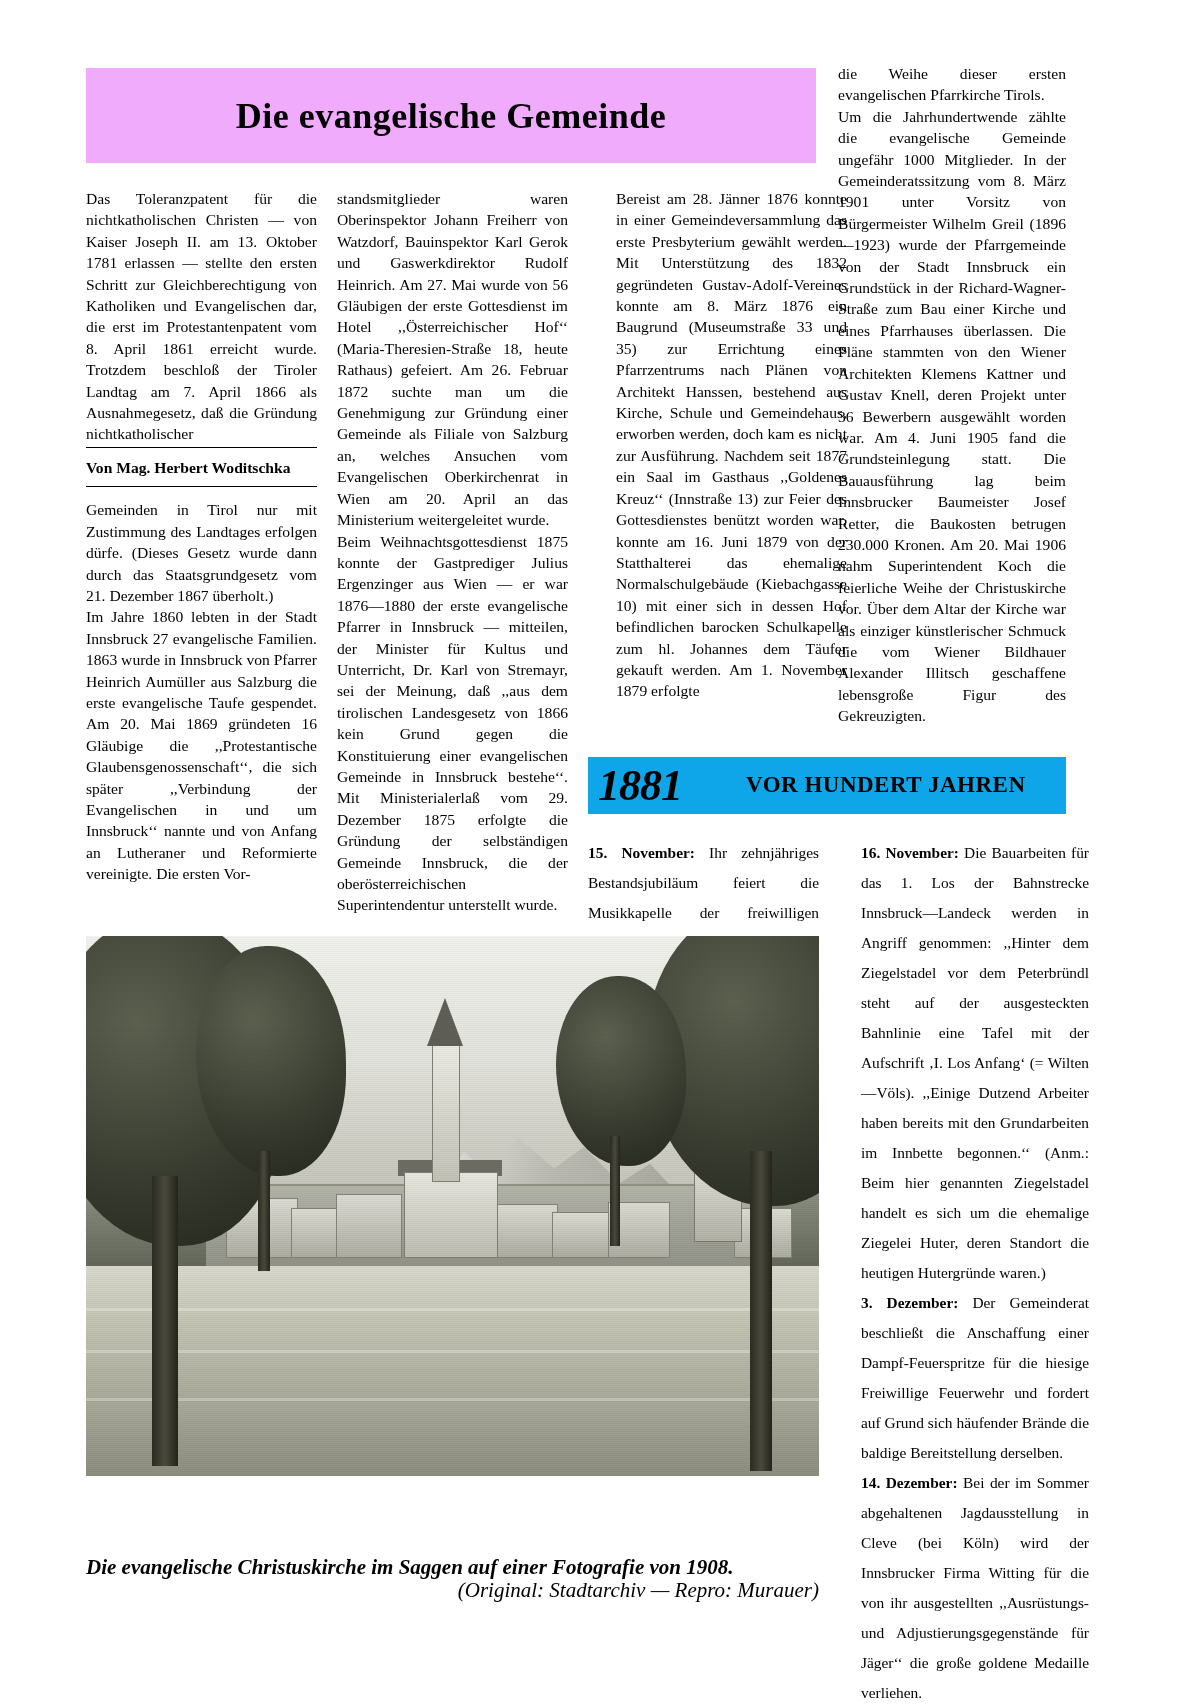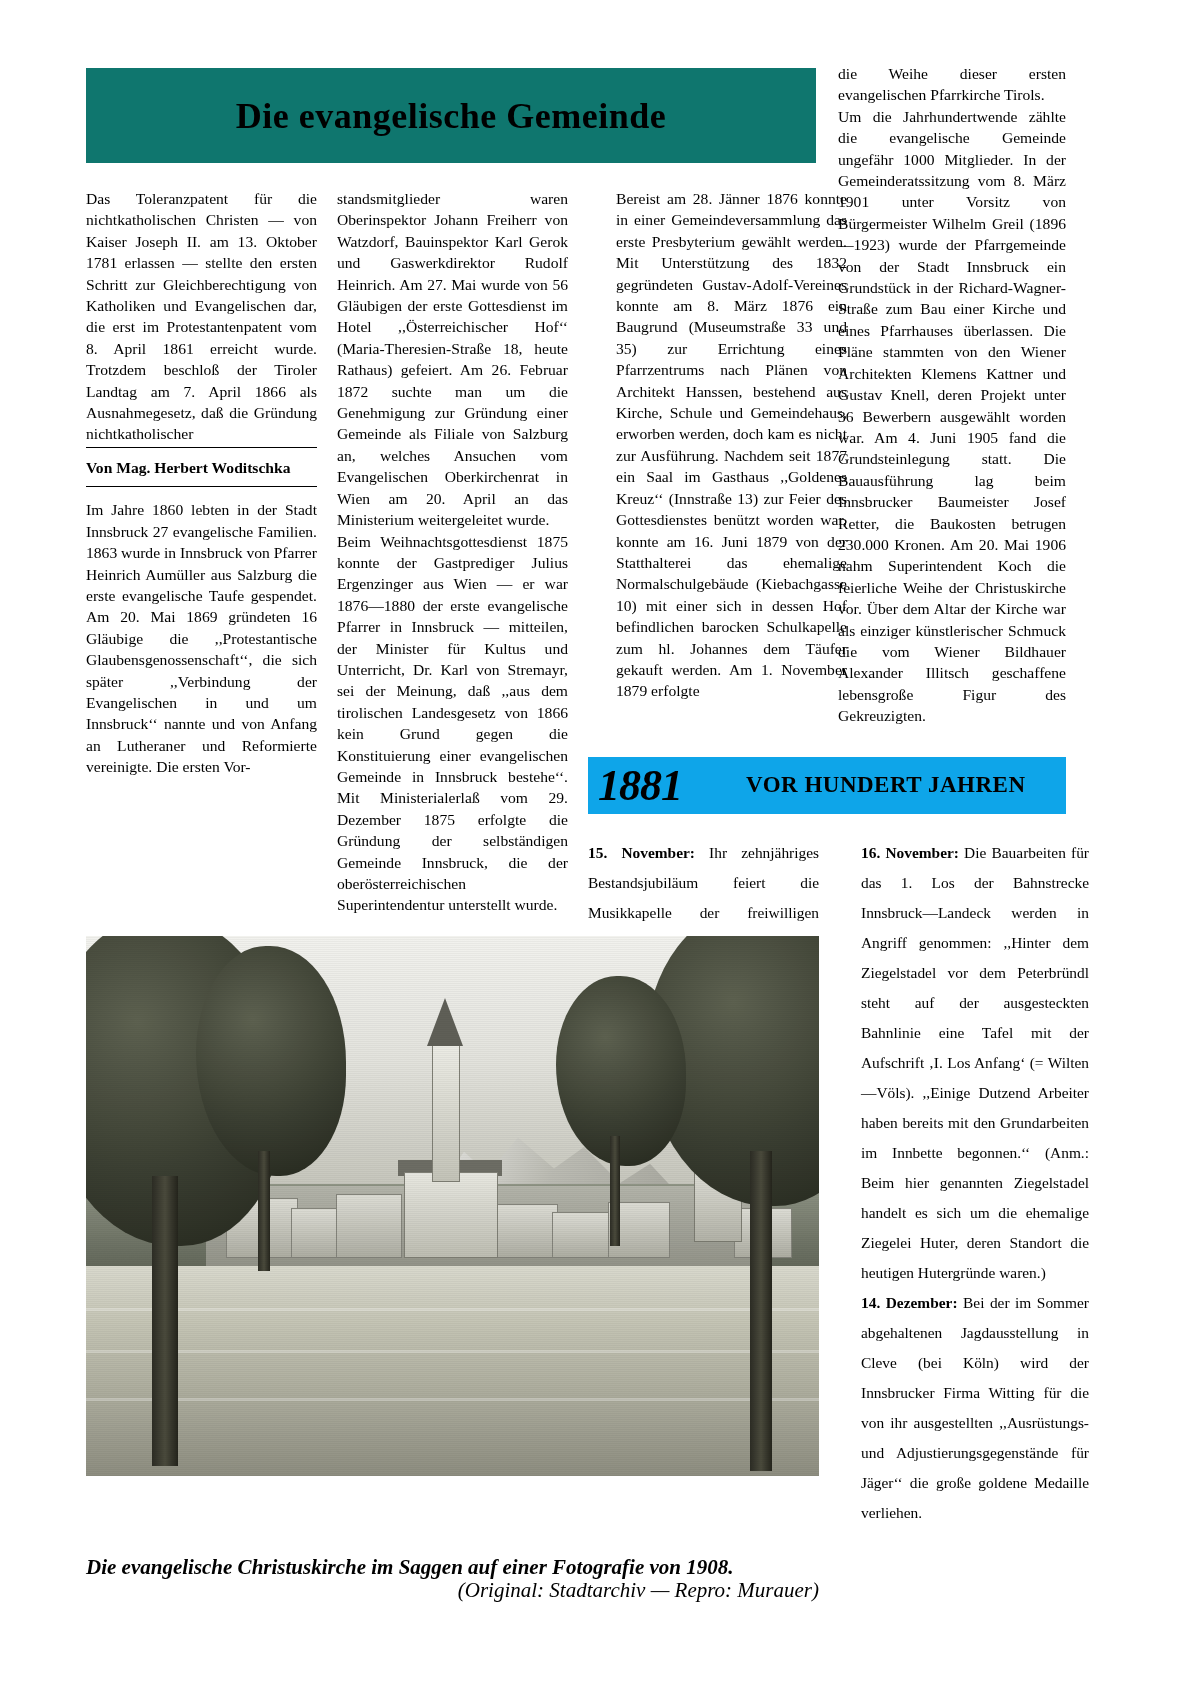--- a/index.html
+++ b/index.html
@@ -23,21 +23,21 @@
     background: #fff;
   }
 
   
   .masthead {
     position: absolute;
     left: 86px;
     top: 68px;
     width: 730px;
     height: 95px;
-    background: #0f766e;
+    background: #f0abfc;
   }
   .masthead-title {
     position: absolute;
     left: 0; right: 0;
     top: 27px;
     text-align: center;
     font-family: "Liberation Serif", serif;
     font-weight: bold;
     font-size: 36px;
     letter-spacing: 0.5px;
@@ -240,20 +240,21 @@
     <div class="masthead-title">Die evangelische Gemeinde</div>
   </div>
 
   <div class="col" id="col1">
     <p>Das Toleranzpatent für die nichtkatholischen Christen — von Kaiser Joseph II. am 13. Oktober 1781 erlassen — stellte den ersten Schritt zur Gleichberechtigung von Katholiken und Evangelischen dar, die erst im Protestantenpatent vom 8. April 1861 erreicht wurde. Trotzdem beschloß der Tiroler Landtag am 7. April 1866 als Ausnahmegesetz, daß die Gründung nichtkatholischer</p>
     <div class="byline-wrap">
       <div class="rule"></div>
       <div class="byline">Von Mag. Herbert Woditschka</div>
       <div class="rule"></div>
     </div>
+    <p>Gemeinden in Tirol nur mit Zustimmung des Landtages erfolgen dürfe. (Dieses Gesetz wurde dann durch das Staatsgrundgesetz vom 21. Dezember 1867 überholt.)</p>
     <p>Im Jahre 1860 lebten in der Stadt Innsbruck 27 evangelische Familien. 1863 wurde in Innsbruck von Pfarrer Heinrich Aumüller aus Salzburg die erste evangelische Taufe gespendet. Am 20. Mai 1869 gründeten 16 Gläubige die ,,Protestantische Glaubensgenossenschaft‘‘, die sich später ,,Verbindung der Evangelischen in und um Innsbruck‘‘ nannte und von Anfang an Lutheraner und Reformierte vereinigte. Die ersten Vor-</p>
   </div>
 
   <div class="col" id="col2">
     <p>standsmitglieder waren Oberinspektor Johann Freiherr von Watzdorf, Bauinspektor Karl Gerok und Gaswerkdirektor Rudolf Heinrich. Am 27. Mai wurde von 56 Gläubigen der erste Gottesdienst im Hotel ,,Österreichischer Hof‘‘ (Maria-Theresien-Straße 18, heute Rathaus) gefeiert. Am 26. Februar 1872 suchte man um die Genehmigung zur Gründung einer Gemeinde als Filiale von Salzburg an, welches Ansuchen vom Evangelischen Oberkirchenrat in Wien am 20. April an das Ministerium weitergeleitet wurde.</p>
     <p>Beim Weihnachtsgottesdienst 1875 konnte der Gastprediger Julius Ergenzinger aus Wien — er war 1876—1880 der erste evangelische Pfarrer in Innsbruck — mitteilen, der Minister für Kultus und Unterricht, Dr. Karl von Stremayr, sei der Meinung, daß ,,aus dem tirolischen Landesgesetz von 1866 kein Grund gegen die Konstituierung einer evangelischen Gemeinde in Innsbruck bestehe‘‘. Mit Ministerialerlaß vom 29. Dezember 1875 erfolgte die Gründung der selbständigen Gemeinde Innsbruck, die der oberösterreichischen Superintendentur unterstellt wurde.</p>
   </div>
 
   <div class="col" id="col3">
     <p>Bereist am 28. Jänner 1876 konnte in einer Gemeindeversammlung das erste Presbyterium gewählt werden. Mit Unterstützung des 1832 gegründeten Gustav-Adolf-Vereines konnte am 8. März 1876 ein Baugrund (Museumstraße 33 und 35) zur Errichtung eines Pfarrzentrums nach Plänen von Architekt Hanssen, bestehend aus Kirche, Schule und Gemeindehaus, erworben werden, doch kam es nicht zur Ausführung. Nachdem seit 1877 ein Saal im Gasthaus ,,Goldenes Kreuz‘‘ (Innstraße 13) zur Feier des Gottesdienstes benützt worden war, konnte am 16. Juni 1879 von der Statthalterei das ehemalige Normalschulgebäude (Kiebachgasse 10) mit einer sich in dessen Hof befindlichen barocken Schulkapelle zum hl. Johannes dem Täufer gekauft werden. Am 1. November 1879 erfolgte</p>
@@ -268,20 +269,21 @@
     <div class="banner-year">1881</div>
     <div class="banner-text">VOR HUNDERT JAHREN</div>
   </div>
 
   <div class="col cent" id="cent1">
     <p><span class="lead">15. November:</span><span> Ihr zehnjähriges Bestandsjubiläum feiert die Musikkapelle der freiwilligen Feuerwehr Innsbruck beim Rößlwirt in der Höttinger Au.</span></p>
   </div>
 
   <div class="col cent" id="cent2">
     <p><span class="lead">16. November:</span><span> Die Bauarbeiten für das 1. Los der Bahnstrecke Innsbruck—Landeck werden in Angriff genommen: ,,Hinter dem Ziegelstadel vor dem Peterbründl steht auf der ausgesteckten Bahnlinie eine Tafel mit der Aufschrift ‚I. Los Anfang‘ (= Wilten—Völs). ,,Einige Dutzend Arbeiter haben bereits mit den Grundarbeiten im Innbette begonnen.‘‘ (Anm.: Beim hier genannten Ziegelstadel handelt es sich um die ehemalige Ziegelei Huter, deren Standort die heutigen Hutergründe waren.)</span></p>
+    <p><span class="lead">3. Dezember:</span><span> Der Gemeinderat beschließt die Anschaffung einer Dampf-Feuerspritze für die hiesige Freiwillige Feuerwehr und fordert auf Grund sich häufender Brände die baldige Bereitstellung derselben.</span></p>
     <p><span class="lead">14. Dezember:</span><span> Bei der im Sommer abgehaltenen Jagdausstellung in Cleve (bei Köln) wird der Innsbrucker Firma Witting für die von ihr ausgestellten ,,Ausrüstungs- und Adjustierungsgegenstände für Jäger‘‘ die große goldene Medaille verliehen.</span></p>
   </div>
 
   <div class="photo-wrap">
     <div class="photo-canvas">
       <div class="sky"></div>
       <div class="mountains"></div>
       <div class="hillside"></div>
       <div class="townband"></div>
 

